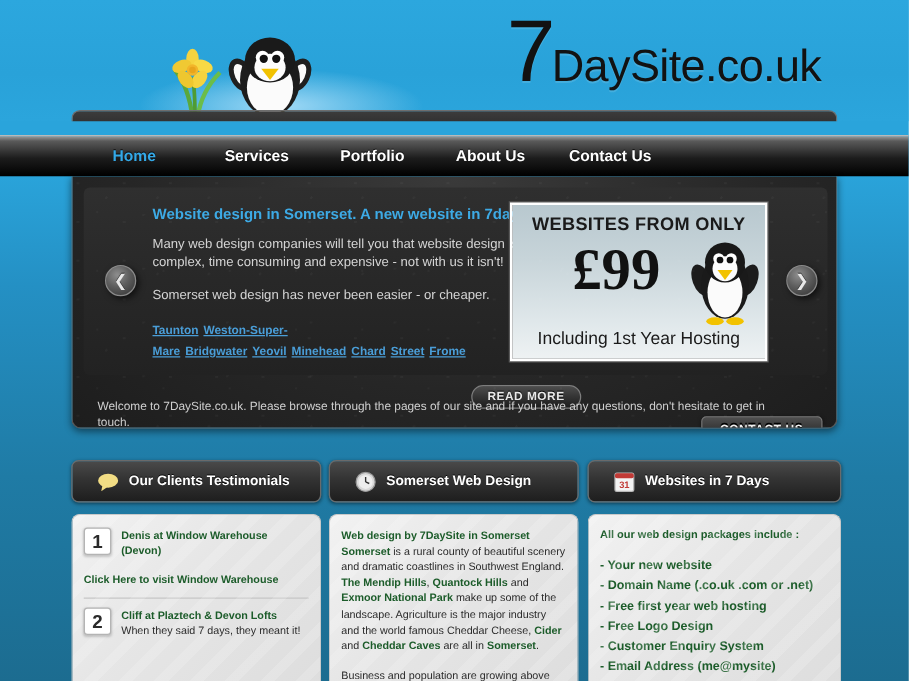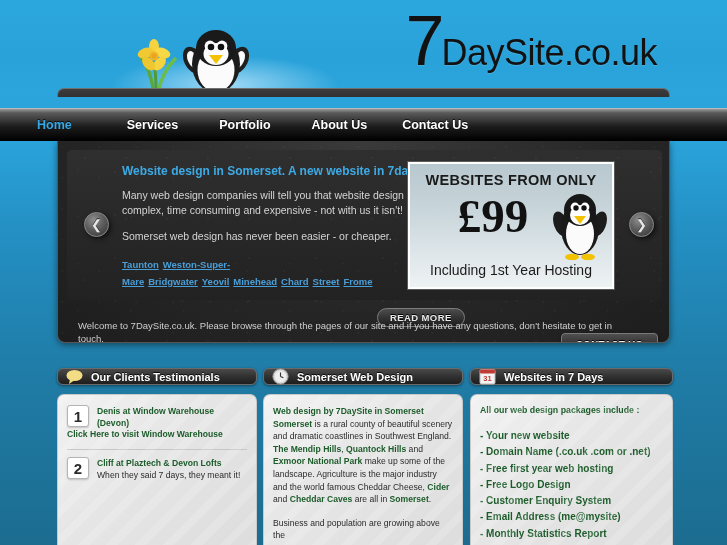--- a/index.html
+++ b/index.html
@@ -168,24 +168,24 @@
     box-shadow: 0 1px 3px rgba(0,0,0,.5);
   }
 
   
   .col { position: absolute; top: 368px; width: 200px; }
   #col1 { left: 57px; }
   #col2 { left: 263px; }
   #col3 { left: 470px; width: 203px; }
 
   .col-head {
-    height: 17px; border-radius: 6px;
+    height: 34px; border-radius: 6px;
     background: linear-gradient(to bottom, #4a4a4a 0%, #333 45%, #1e1e1e 100%);
     border: 1px solid #6a6a6a;
-    display: flex; align-items: center; padding-left: 8px;
+    display: flex; align-items: center; padding-left: 20px;
     box-shadow: 0 1px 3px rgba(0,0,0,.45);
   }
   .col-head .htext {
     color: #fff; font-size: 11px; font-weight: bold; margin-left: 8px;
     text-shadow: 0 -1px 0 rgba(0,0,0,.85);
   }
 
   .col-body {
     margin-top: 9px; height: 168px; overflow: hidden;
     border-radius: 7px 7px 0 0;
@@ -204,21 +204,21 @@
   .testi { position: relative; padding-left: 0; margin-bottom: 10px; }
   .tnum {
     float: left; width: 22px; height: 22px; margin: 0 8px 2px 0;
     background: #fff; border: 1px solid #b4b4b4; border-radius: 3px;
     color: #2a2a2a; font-size: 15px; font-weight: bold;
     display: flex; align-items: center; justify-content: center;
     box-shadow: 0 1px 2px rgba(0,0,0,.18);
   }
   .tname { color: #1c5c2a; font-size: 8.6px; font-weight: bold; line-height: 12px; padding-left: 28px; }
   .ttext { color: #2b2b2b; font-size: 8.6px; line-height: 12.5px; }
-  .tlink { color: #1c5c2a; font-size: 8.6px; font-weight: bold; text-decoration: none; cursor: pointer; display:block; margin-top:0;}
+  .tlink { color: #1c5c2a; font-size: 8.6px; font-weight: bold; text-decoration: none; cursor: pointer; display:block; margin-top:12px;}
   .tdivider { clear: both; border-top: 1px solid #c6c6c6; margin: 6px 0 7px 0; }
 
   
   .mtext { color: #2b2b2b; font-size: 8.6px; line-height: 12.6px; position: relative; }
   .mtext b { color: #1c5c2a; }
   .mgap { height: 11px; }
 
   
   .rtitle { color: #1c5c2a; font-size: 8.8px; font-weight: bold; margin-bottom: 13px; }
   .ritem { color: #1c5c2a; font-size: 10px; font-weight: bold; line-height: 16.3px; }
@@ -264,21 +264,21 @@
 
   <div id="logo">
     <span class="seven">7</span>
     <span class="rest">DaySite.co.uk</span>
   </div>
 
   <div id="shelf"></div>
 </div>
 
 <nav id="nav">
-  <a class="nav-item active" style="margin-left:37px">Home</a>
+  <a class="nav-item active" style="margin-left:90px">Home</a>
   <a class="nav-item" style="margin-left:55px">Services</a>
   <a class="nav-item" style="margin-left:41px">Portfolio</a>
   <a class="nav-item" style="margin-left:41px">About Us</a>
   <a class="nav-item" style="margin-left:35px">Contact Us</a>
 </nav>
 
 <div id="shell">
 
   <div id="slider">
 

